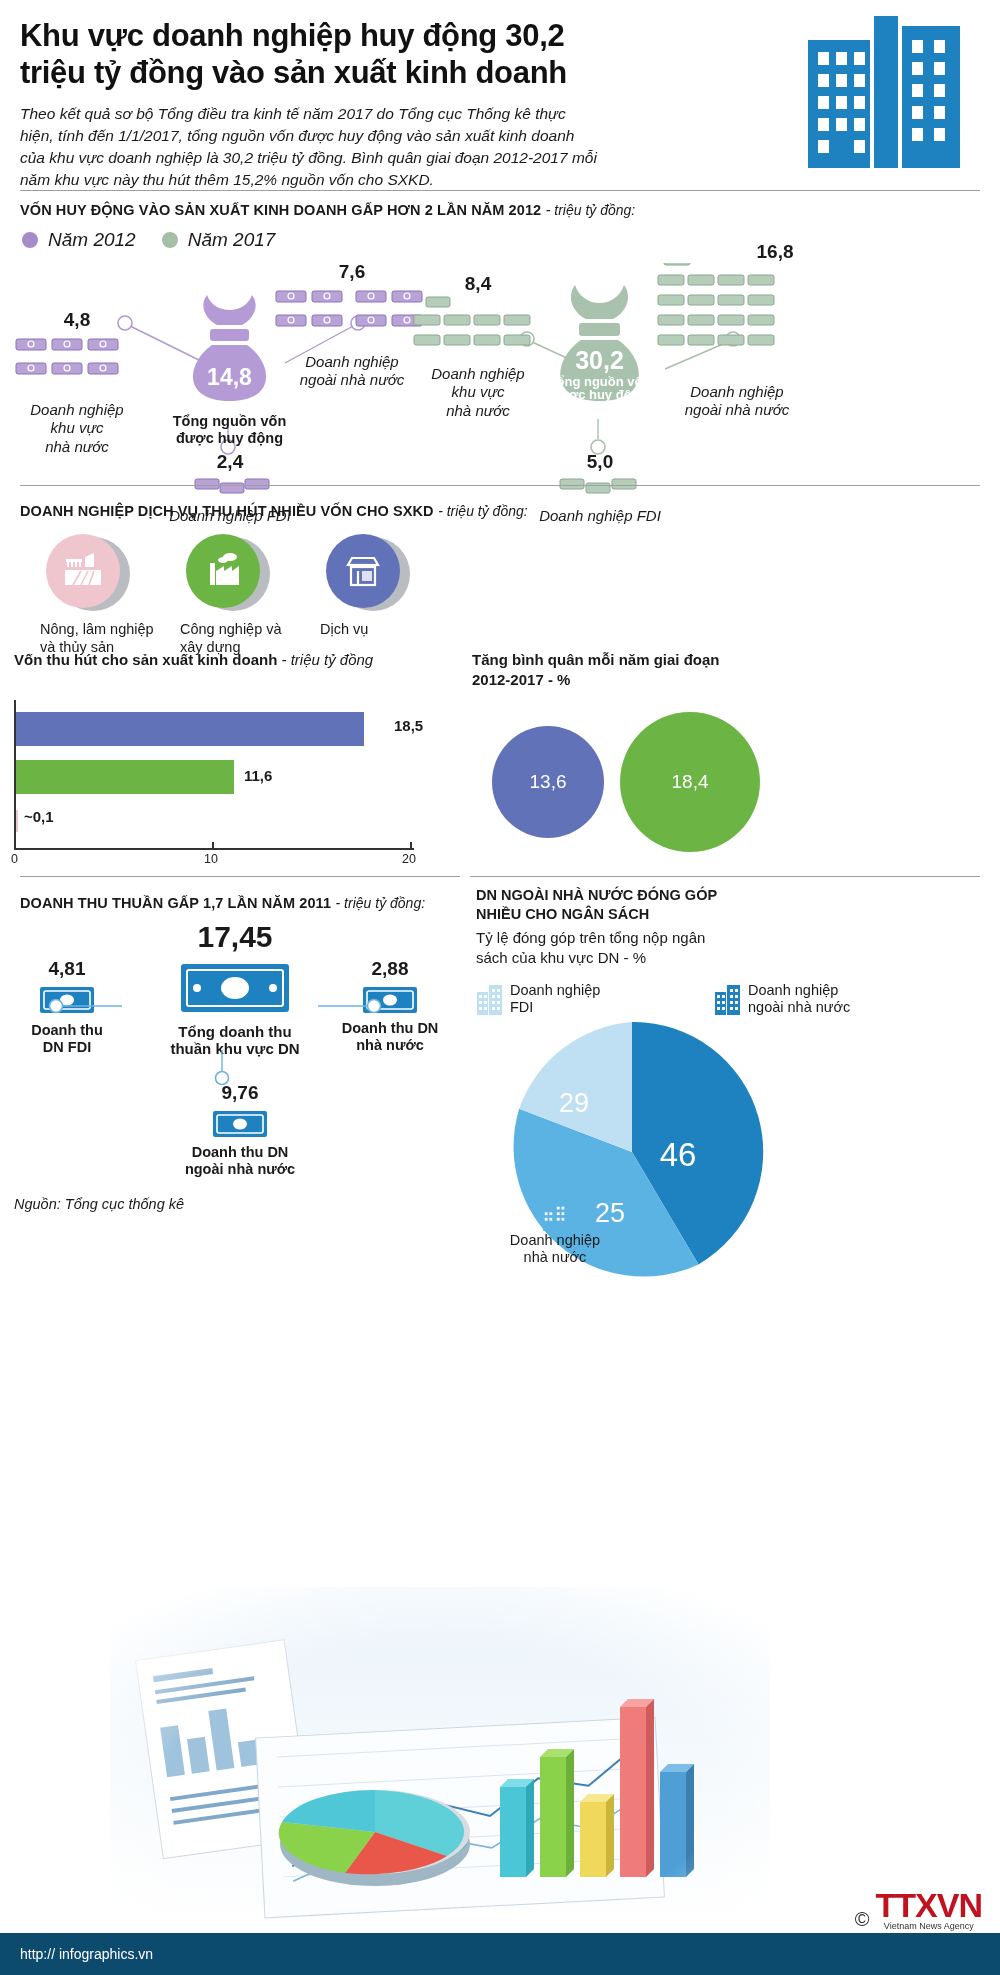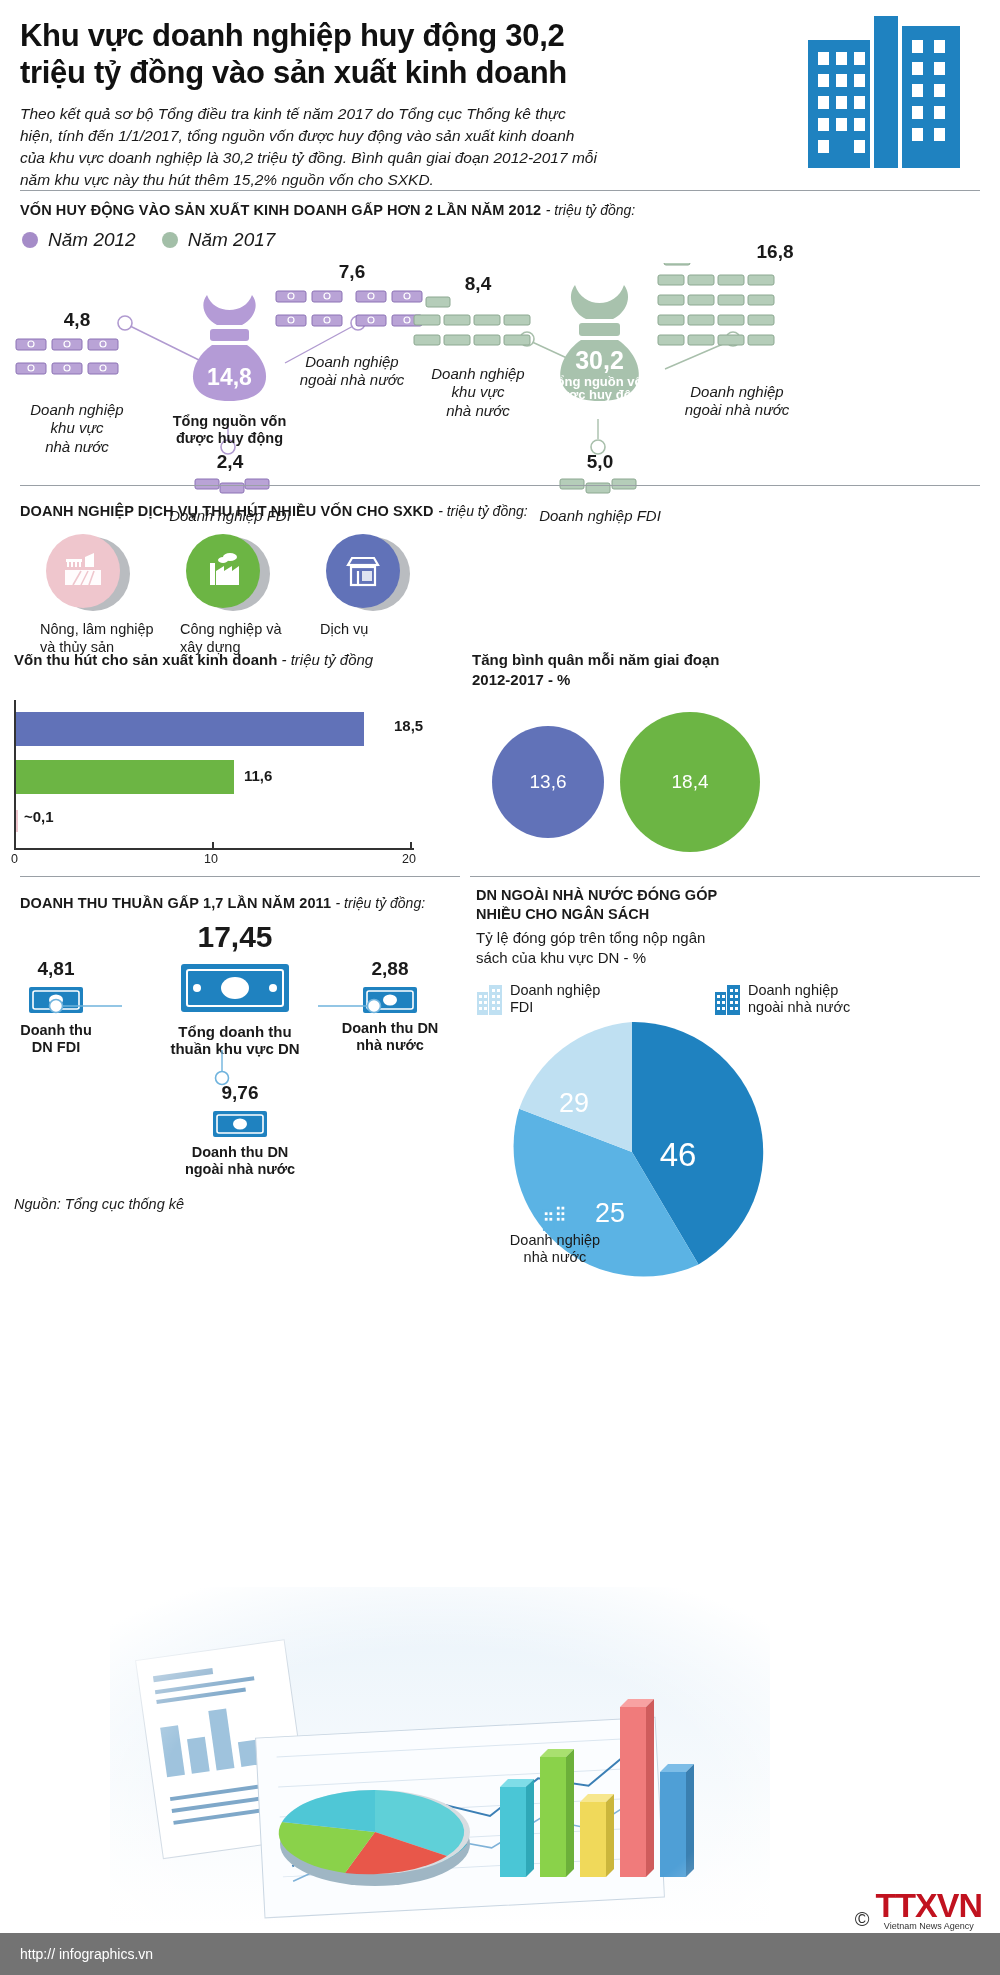--- a/index.html
+++ b/index.html
@@ -67,21 +67,21 @@
 
   
   .node { position: absolute; text-align: center; }
   .node .v { font-weight: bold; }
   .node .c { font-size: 14px; font-weight: bold; line-height: 1.15; }
   .pie-leg { position: absolute; font-size: 14.5px; line-height: 1.2; }
 
   .source { position: absolute; font-size: 14.5px; font-style: italic; }
 
   
-  .footer { position: absolute; left: 0; bottom: 0; width: 1000px; height: 42px; background: #737373; display:flex; align-items:center; }
+  .footer { position: absolute; left: 0; bottom: 0; width: 1000px; height: 42px; background: #0c4a6e; display:flex; align-items:center; }
   .footer .url { color: #fff; font-size: 14px; padding-left: 20px; }
   .ttxvn { position: absolute; right: 18px; bottom: 44px; display:flex; align-items:flex-end; gap:6px;}
   .ttxvn .c { font-size: 20px; color:#333; }
   .ttxvn .brand { font-size: 34px; font-weight: bold; color: #c1121f; letter-spacing: -1px; line-height: .95;}
   .ttxvn .sub { font-size: 9px; color:#333; text-align:center; }
   .photo { position:absolute; left:110px; bottom:48px; width: 660px; height: 340px; }
 </style>
 </head>
 <body>
 
@@ -444,21 +444,21 @@
       <ellipse cx="60" cy="32" rx="14" ry="11" fill="#fff"></ellipse>
       <circle cx="22" cy="32" r="4" fill="#fff"></circle>
         <circle cx="98" cy="32" r="4" fill="#fff"></circle>
     </svg>
     <div class="c" style="font-size:15px;margin-top:3px">
       <div>Tổng doanh thu</div>
       <div>thuần khu vực DN</div>
     </div>
   </div>
 
-  <div class="node" style="left:1px; top:958px; width:110px;">
+  <div class="node" style="left:12px; top:958px; width:110px;">
     <div class="v" style="font-size:19px">4,81</div>
     <svg width="60" height="34" viewBox="0 0 60 34" style="display:block;margin:3px auto 0">
       <rect x="3" y="4" width="54" height="26" rx="2" fill="#1f82c0"></rect>
       <rect x="7" y="8" width="46" height="18" rx="2" fill="none" stroke="#fff" stroke-width="1.6"></rect>
       <ellipse cx="30" cy="17" rx="7" ry="5.5" fill="#fff"></ellipse>
     </svg>
     <div class="c" style="font-size:14.5px;margin-top:5px">
       <div>Doanh thu</div>
       <div>DN FDI</div>
     </div>

